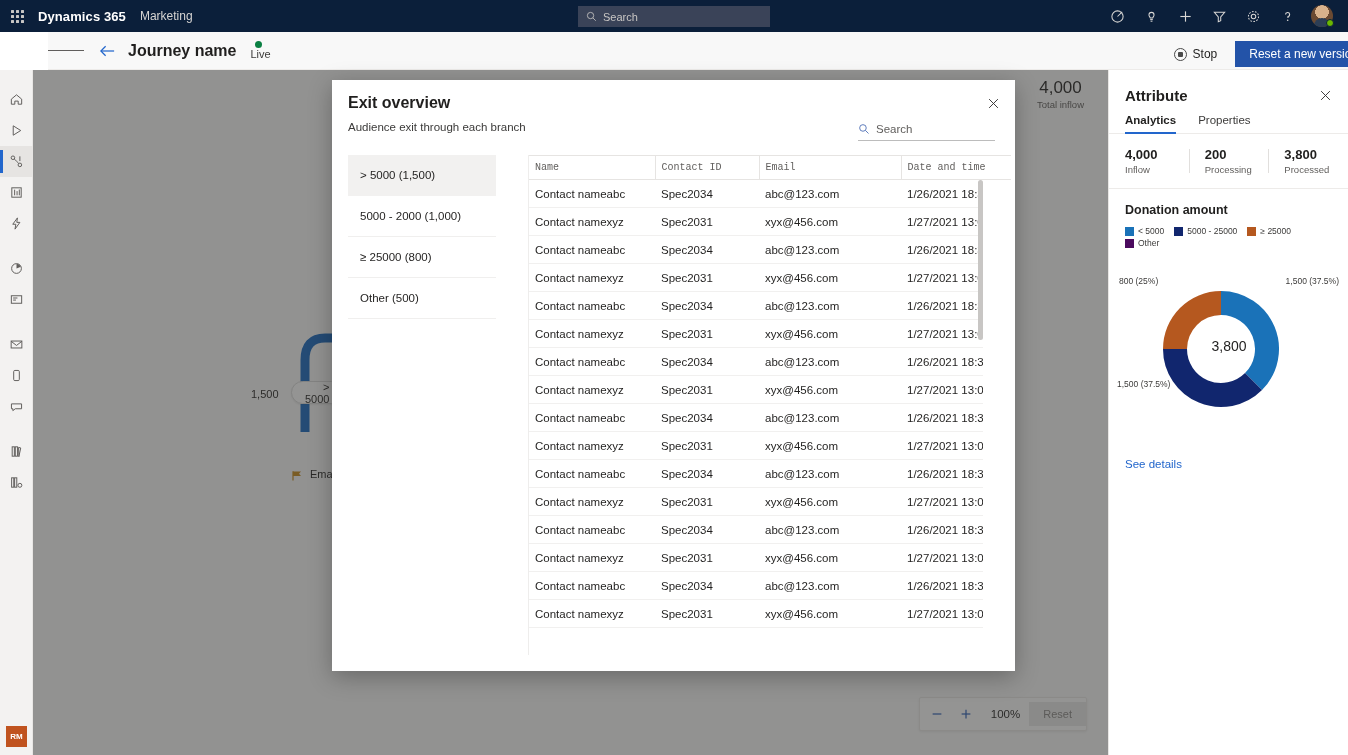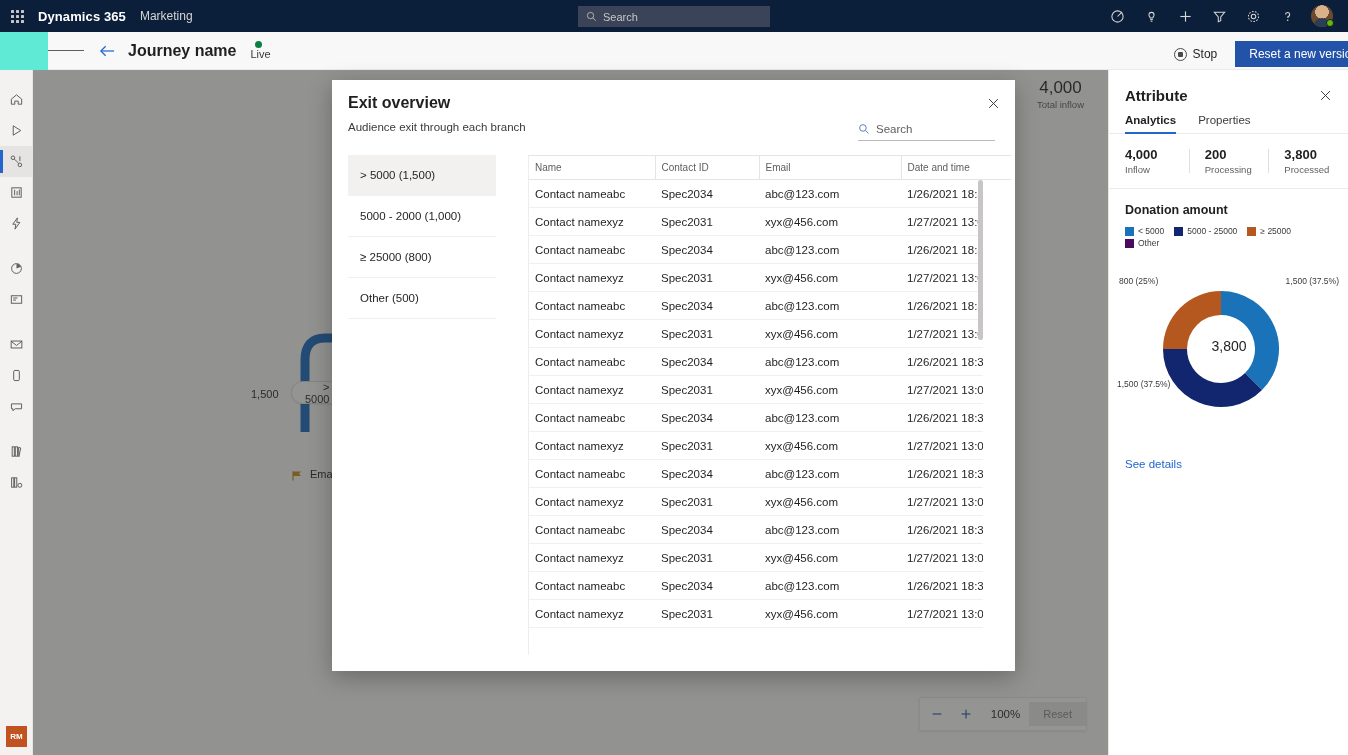--- a/index.html
+++ b/index.html
@@ -1,21 +1,21 @@
 <!DOCTYPE html>
 <html><head>
 <meta charset="utf-8">
 <style>
   * { box-sizing: border-box; margin: 0; padding: 0; }
   html, body {
     width: 1348px; height: 755px;
     font-family: "Liberation Sans", sans-serif;
     overflow: hidden; background: #000;
   }
-  #app { position: relative; width: 1348px; height: 755px; background: #5eead4; }
+  #app { position: relative; width: 1348px; height: 755px; background: #ffffff; }
 
   
   .suitebar {
     position: absolute; top: 0; left: 0; width: 1348px; height: 32px;
     background: #0b1f3a; display: flex; align-items: center; z-index: 40;
   }
   .waffle { width: 34px; height: 32px; display: flex; align-items: center; justify-content: center; cursor: pointer; }
   .waffle-grid { display: grid; grid-template-columns: repeat(3, 3px); grid-template-rows: repeat(3, 3px); gap: 2px; }
   .waffle-grid i { display: block; width: 3px; height: 3px; background: #c8c6c4; border-radius: 0.5px; }
   .brand { color: #fff; font-size: 13px; font-weight: 700; margin-left: 4px; letter-spacing: .1px; }
@@ -139,21 +139,21 @@
 
   
   .table-wrap { position: absolute; left: 196px; top: 75px; width: 455px; height: 500px; border-left: 1px solid #eeedec; }
   .aud-head { display: flex; align-items: center; justify-content: space-between; padding: 8px 22px 10px 6px; }
   .aud-title { font-size: 12px; font-weight: 700; color: #201f1e; }
   .aud-ico { color:#201f1e; cursor:pointer; display:flex; }
   table.aud { width: 100%; border-collapse: collapse; table-layout: fixed; }
   table.aud th {
     font-size: 10px; font-weight: 400; color: #605e5c; text-align: left;
     padding: 6px 0 6px 6px; border-top: 1px solid #e6e4e2; border-bottom: 1px solid #e6e4e2;
-    border-right: 1px solid #e6e4e2; cursor: pointer;
+    border-right: 1px solid #e6e4e2; cursor: pointer; font-family: Liberation Mono, monospace;
   }
   table.aud th:last-child { border-right: none; }
   table.aud td {
     font-size: 11.5px; color: #201f1e; padding: 7.5px 0 7.5px 6px;
     border-bottom: 1px solid #f1f0ef;
   }
   .col-name { width: 126px; } .col-cid { width: 104px; } .col-mail { width: 142px; } .col-date { width: 110px; }
   .tbl-scroll { position: relative; height: 462px; overflow: hidden; }
   .scroll-track { position: absolute; right: 0; top: 0; width: 5px; height: 462px; background: transparent; }
   .scroll-thumb { position: absolute; right: 0; top: 0; width: 5px; height: 160px; background: #c8c6c4; border-radius: 3px; cursor: pointer; }

